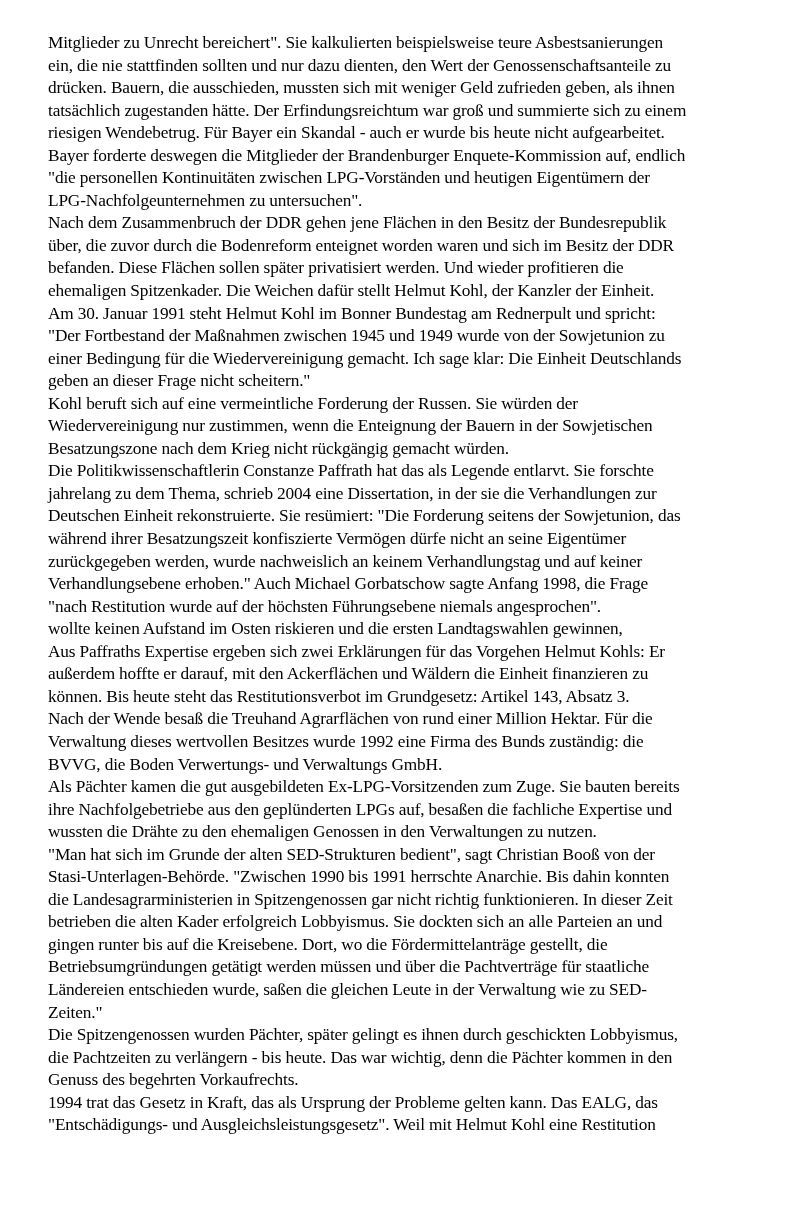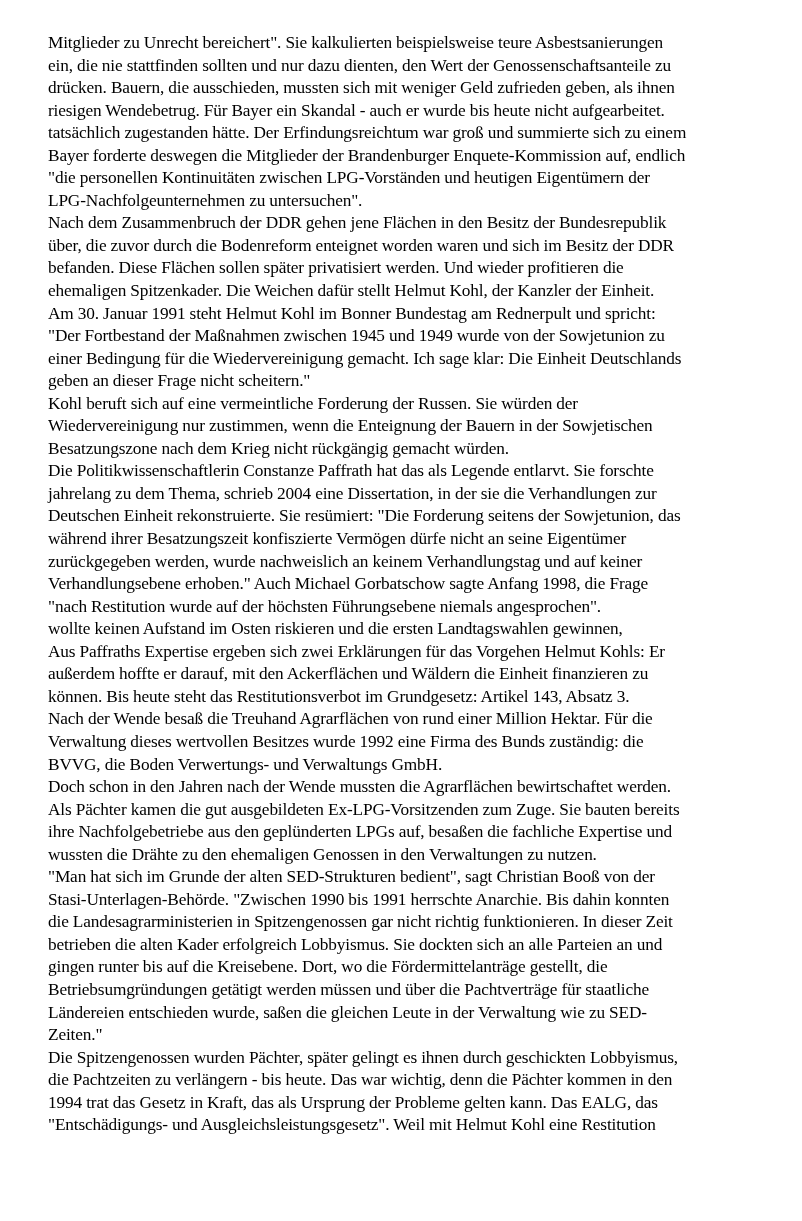--- a/index.html
+++ b/index.html
@@ -18,22 +18,22 @@
   .line { white-space: nowrap; display: block; }
 </style>
 </head>
 <body>
 
 <div class="page" id="doc">
     <div class="paragraph">
       <span class="line">Mitglieder zu Unrecht bereichert". Sie kalkulierten beispielsweise teure Asbestsanierungen</span>
       <span class="line">ein, die nie stattfinden sollten und nur dazu dienten, den Wert der Genossenschaftsanteile zu</span>
       <span class="line">drücken. Bauern, die ausschieden, mussten sich mit weniger Geld zufrieden geben, als ihnen</span>
+      <span class="line">tatsächlich zugestanden hätte. Der Erfindungsreichtum war groß und summierte sich zu einem</span>
       <span class="line">riesigen Wendebetrug. Für Bayer ein Skandal - auch er wurde bis heute nicht aufgearbeitet.</span>
-      <span class="line">tatsächlich zugestanden hätte. Der Erfindungsreichtum war groß und summierte sich zu einem</span>
       <span class="line">Bayer forderte deswegen die Mitglieder der Brandenburger Enquete-Kommission auf, endlich</span>
       <span class="line">"die personellen Kontinuitäten zwischen LPG-Vorständen und heutigen Eigentümern der</span>
       <span class="line">LPG-Nachfolgeunternehmen zu untersuchen".</span>
     </div>
     <div class="paragraph">
       <span class="line">Nach dem Zusammenbruch der DDR gehen jene Flächen in den Besitz der Bundesrepublik</span>
       <span class="line">über, die zuvor durch die Bodenreform enteignet worden waren und sich im Besitz der DDR</span>
       <span class="line">befanden. Diese Flächen sollen später privatisiert werden. Und wieder profitieren die</span>
       <span class="line">ehemaligen Spitzenkader. Die Weichen dafür stellt Helmut Kohl, der Kanzler der Einheit.</span>
     </div>
@@ -62,36 +62,36 @@
       <span class="line">Aus Paffraths Expertise ergeben sich zwei Erklärungen für das Vorgehen Helmut Kohls: Er</span>
       <span class="line">außerdem hoffte er darauf, mit den Ackerflächen und Wäldern die Einheit finanzieren zu</span>
       <span class="line">können. Bis heute steht das Restitutionsverbot im Grundgesetz: Artikel 143, Absatz 3.</span>
     </div>
     <div class="paragraph">
       <span class="line">Nach der Wende besaß die Treuhand Agrarflächen von rund einer Million Hektar. Für die</span>
       <span class="line">Verwaltung dieses wertvollen Besitzes wurde 1992 eine Firma des Bunds zuständig: die</span>
       <span class="line">BVVG, die Boden Verwertungs- und Verwaltungs GmbH.</span>
     </div>
     <div class="paragraph">
-      <span class="line">Doch schon in den Jahren nach der Wende mussten die Agrarflächen bewirtschaftet werden.</span>
       <span class="line">Als Pächter kamen die gut ausgebildeten Ex-LPG-Vorsitzenden zum Zuge. Sie bauten bereits</span>
       <span class="line">ihre Nachfolgebetriebe aus den geplünderten LPGs auf, besaßen die fachliche Expertise und</span>
       <span class="line">wussten die Drähte zu den ehemaligen Genossen in den Verwaltungen zu nutzen.</span>
     </div>
     <div class="paragraph">
       <span class="line">"Man hat sich im Grunde der alten SED-Strukturen bedient", sagt Christian Booß von der</span>
       <span class="line">Stasi-Unterlagen-Behörde. "Zwischen 1990 bis 1991 herrschte Anarchie. Bis dahin konnten</span>
       <span class="line">die Landesagrarministerien in Spitzengenossen gar nicht richtig funktionieren. In dieser Zeit</span>
       <span class="line">betrieben die alten Kader erfolgreich Lobbyismus. Sie dockten sich an alle Parteien an und</span>
       <span class="line">gingen runter bis auf die Kreisebene. Dort, wo die Fördermittelanträge gestellt, die</span>
       <span class="line">Betriebsumgründungen getätigt werden müssen und über die Pachtverträge für staatliche</span>
       <span class="line">Ländereien entschieden wurde, saßen die gleichen Leute in der Verwaltung wie zu SED-</span>
       <span class="line">Zeiten."</span>
     </div>
     <div class="paragraph">
       <span class="line">Die Spitzengenossen wurden Pächter, später gelingt es ihnen durch geschickten Lobbyismus,</span>
       <span class="line">die Pachtzeiten zu verlängern - bis heute. Das war wichtig, denn die Pächter kommen in den</span>
+      <span class="line">Genuss des begehrten Vorkaufrechts.</span>
     </div>
     <div class="paragraph">
       <span class="line">1994 trat das Gesetz in Kraft, das als Ursprung der Probleme gelten kann. Das EALG, das</span>
       <span class="line">"Entschädigungs- und Ausgleichsleistungsgesetz". Weil mit Helmut Kohl eine Restitution</span>
     </div>
   </div>
 
 </body></html>

